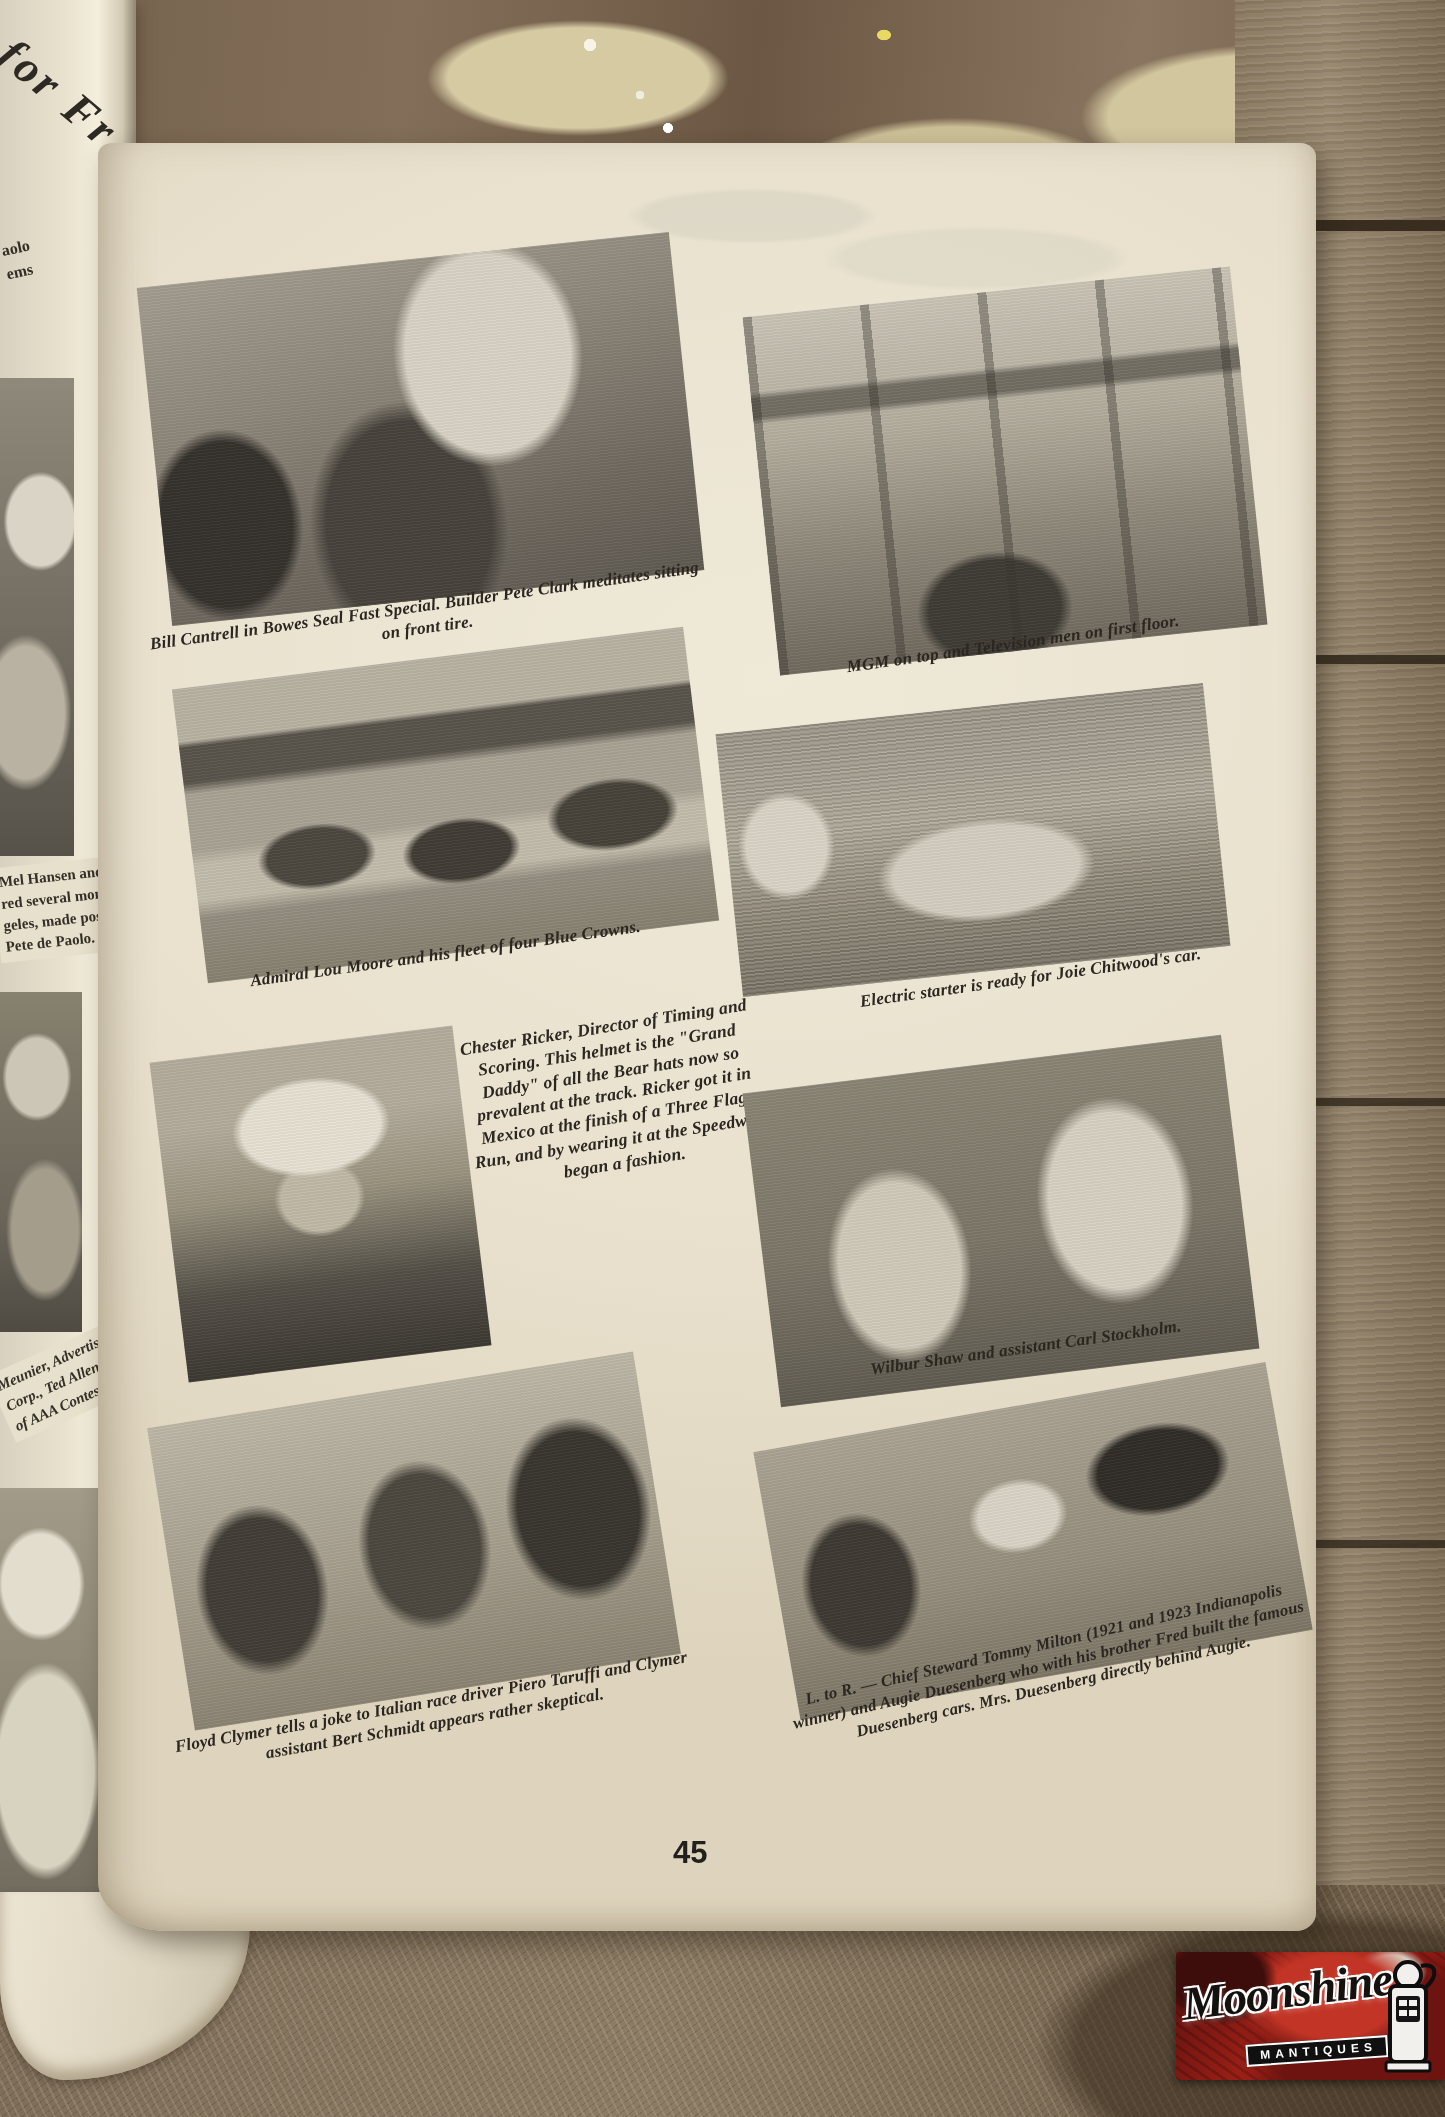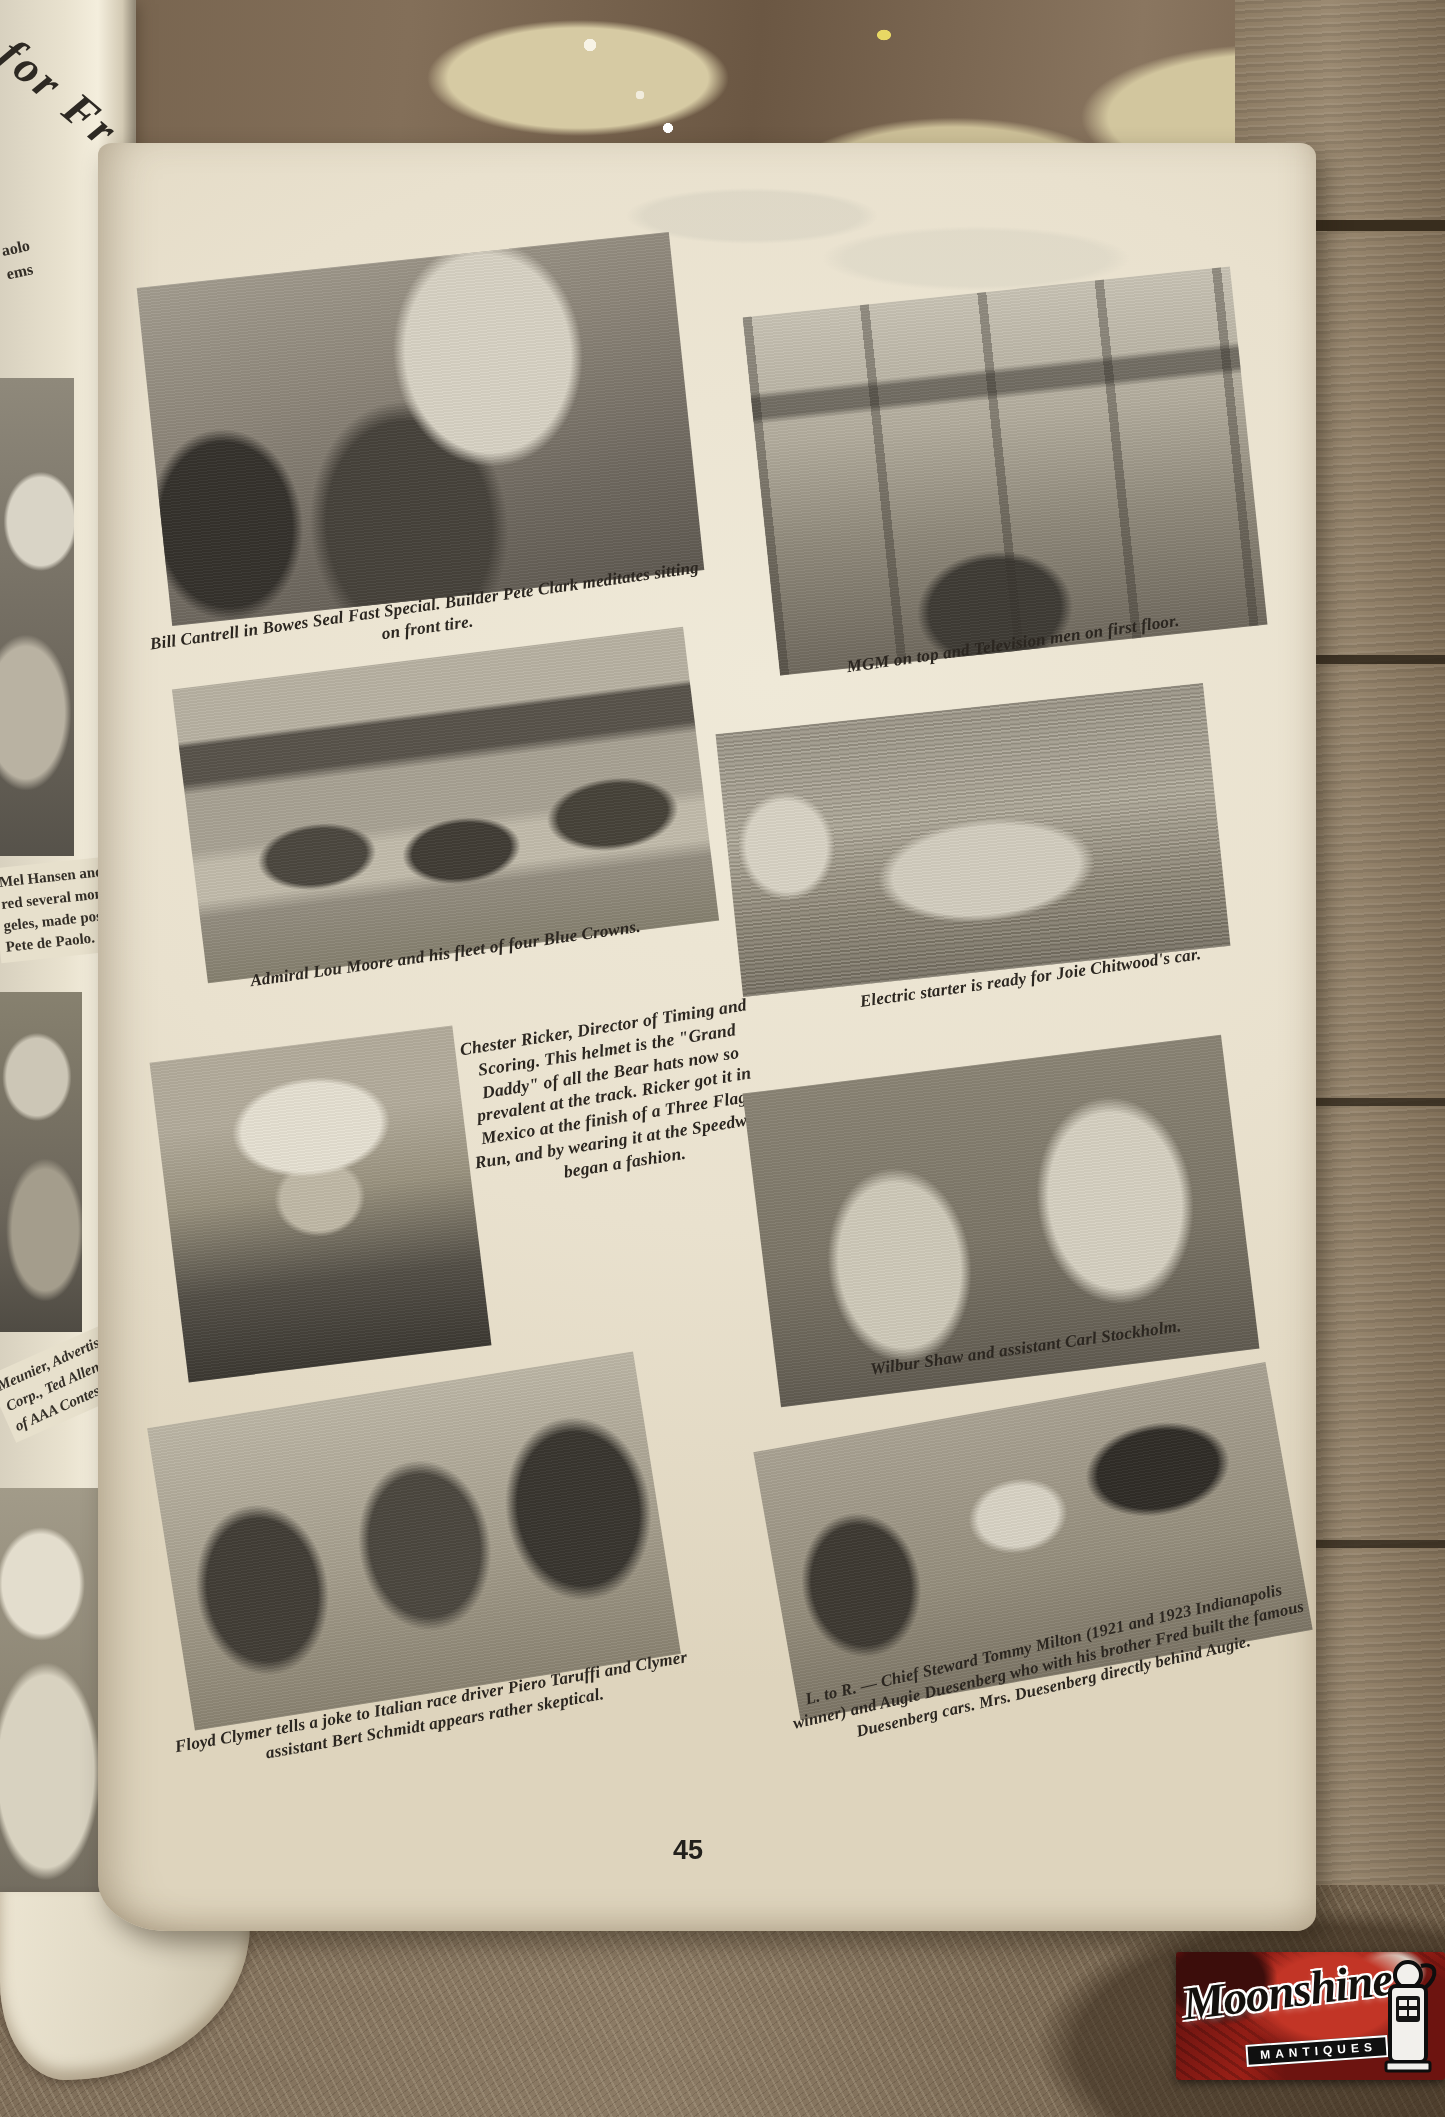--- a/index.html
+++ b/index.html
@@ -123,21 +123,21 @@
   .c1{left:48px;top:452px;width:560px;transform:rotate(-8deg);}
   .c2{left:690px;top:490px;width:450px;transform:rotate(-8deg);}
   .c3{left:80px;top:800px;width:535px;transform:rotate(-8deg);}
   .c4{left:700px;top:824px;width:465px;transform:rotate(-8deg);}
   .c6{left:702px;top:1194px;width:452px;transform:rotate(-8deg);}
   .c7{left:55px;top:1548px;width:560px;transform:rotate(-10deg);}
   .c8{left:688px;top:1490px;width:525px;font-size:16.5px;transform:rotate(-13deg);}
   .ricker{left:365px;top:872px;width:302px;transform:rotate(-9deg);
     font-size:17.5px;line-height:1.3;}
   .pagenum{position:absolute;left:575px;top:1692px;
-    font-family:"Liberation Sans",sans-serif;font-weight:700;font-size:27px;color:#22201c;}
+    font-family:"Liberation Sans",sans-serif;font-weight:700;font-size:31px;color:#22201c;}
 
   
   .logo{position:absolute;left:1176px;top:1952px;width:269px;height:128px;border-radius:3px;
     overflow:hidden;box-shadow:0 3px 10px rgba(0,0,0,.55);
     background:
       radial-gradient(90px 70px at 16% 22%, #3c0d0b 0 50%, transparent 65%),
       radial-gradient(140px 90px at 58% 35%, #c23526 0 45%, transparent 68%),
       radial-gradient(60px 40px at 80% 15%, #d8d0c4 0 40%, transparent 60%),
       radial-gradient(220px 150px at 85% 85%, #6d1410 0 55%, transparent 75%),
       repeating-linear-gradient(35deg, rgba(0,0,0,.18) 0 3px, transparent 3px 9px),

